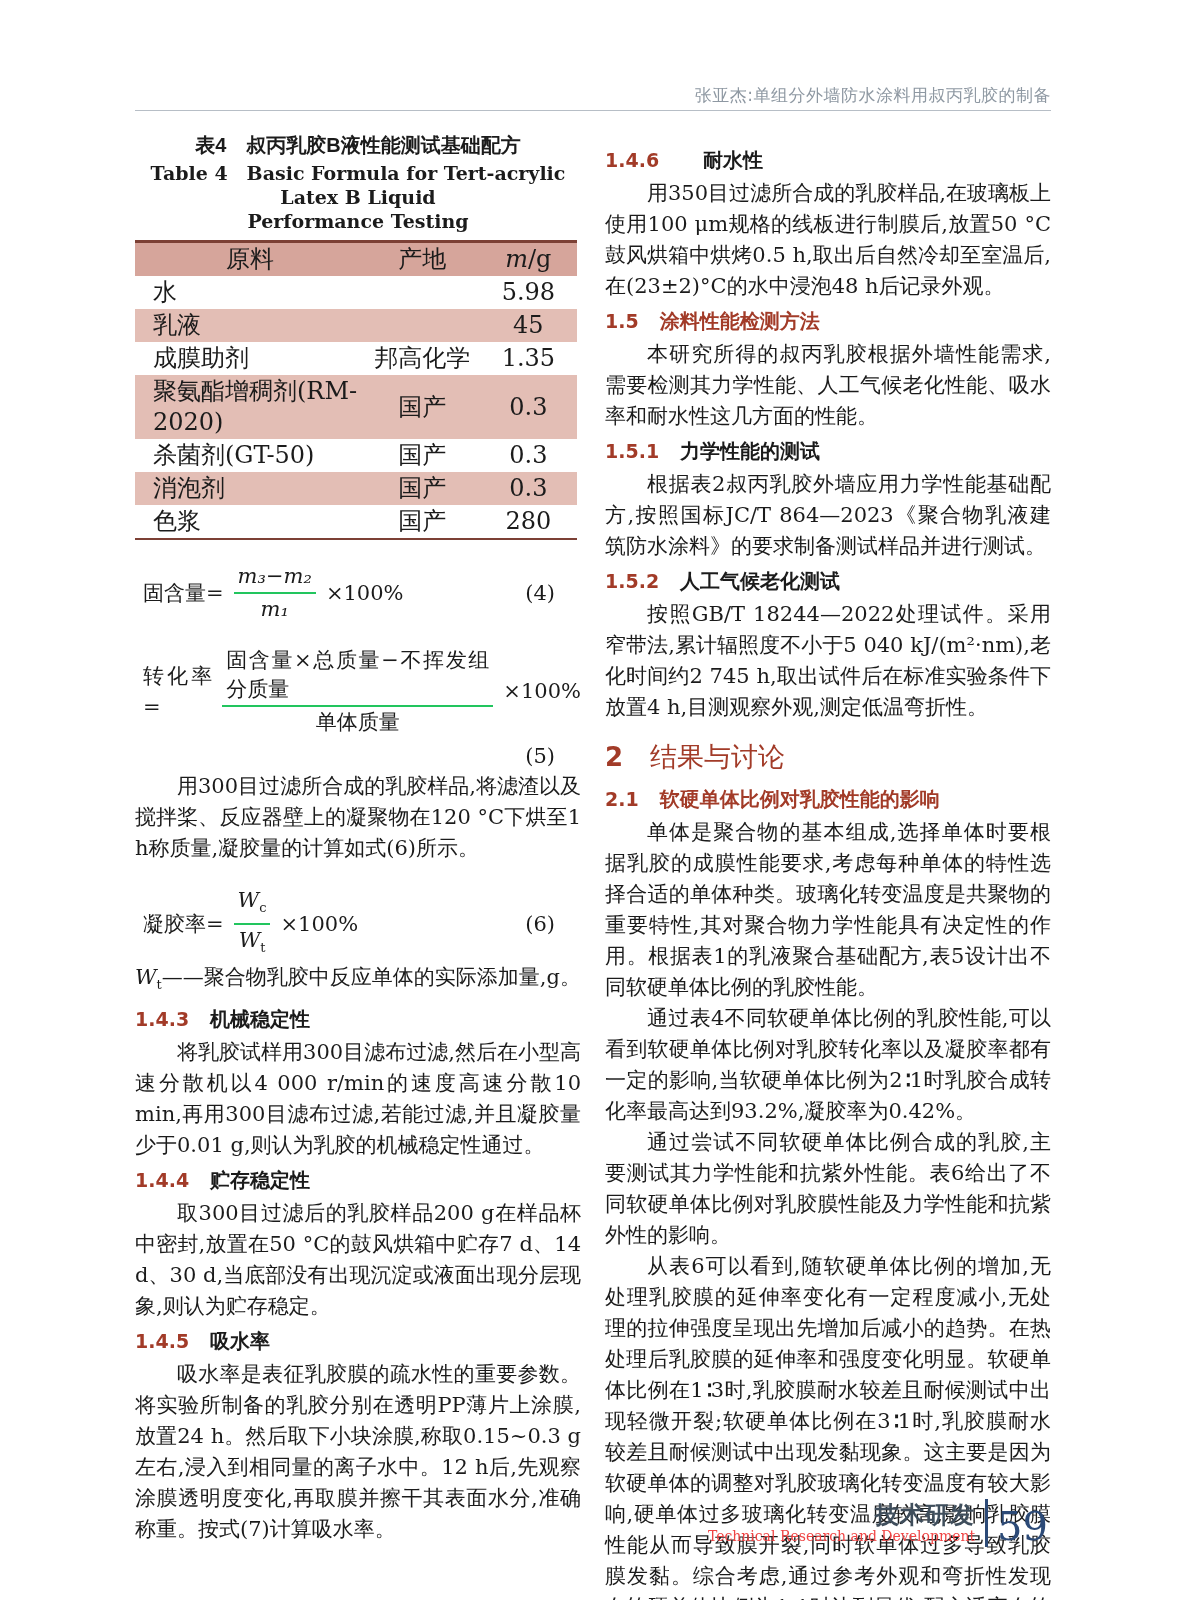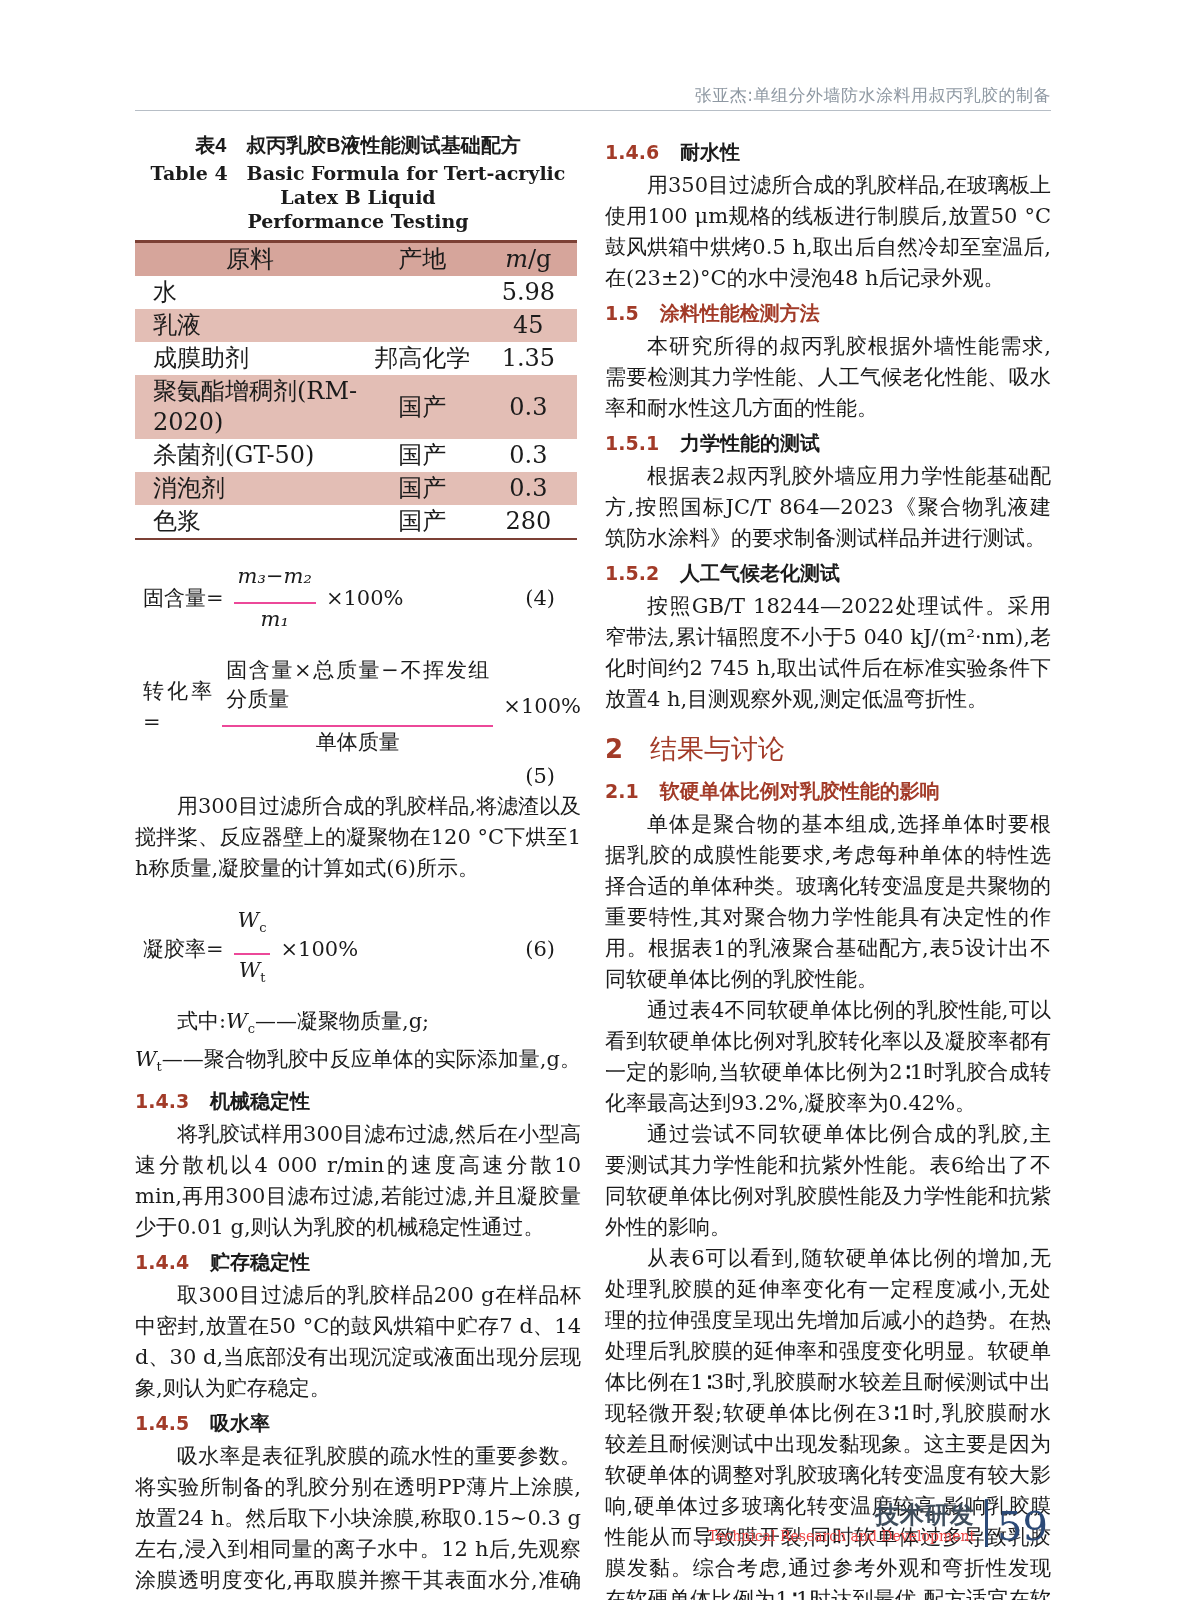--- a/index.html
+++ b/index.html
@@ -44,21 +44,21 @@
   th.c1{text-align:center;padding-left:0 !important;}
   .c2{width:26%;text-align:center;}
   .c3{width:22%;text-align:center;}
 
   .var{font-style:italic;}
   .vsub{font-size:13px;vertical-align:-5px;}
 
   
   .eq{display:flex;align-items:center;margin:22px 0 0 8px;}
   .eq .frac{display:inline-flex;flex-direction:column;align-items:center;margin:0 10px;line-height:29px;}
-  .eq .num{padding:0 4px 11px 4px;border-bottom:2px solid #ec4899;}
+  .eq .num{padding:0 4px 1px 4px;border-bottom:2px solid #22c55e;}
   .eq .den{padding-top:1px;}
   .eq .no{margin-left:auto;margin-right:26px;}
   .eq-no-line{text-align:right;margin:4px 26px 0 0;line-height:30px;}
   .where{margin:0;text-indent:2em;}
   .where-hang{margin:0;text-indent:0;}
 
   
   .h3{display:flex;align-items:baseline;margin:3px 0 1px 0;line-height:33px;text-align:left;}
   .h3 .h-num{
     font-family:"DejaVu Sans","Liberation Sans",sans-serif;font-weight:bold;
@@ -170,21 +170,20 @@
     <div class="eq">
       <span>凝胶率=</span>
       <span class="frac">
         <span class="num"><span class="var">W</span><span class="vsub">c</span></span>
         <span class="den"><span class="var">W</span><span class="vsub">t</span></span>
       </span>
       <span>×100%</span>
       <span class="no">(6)</span>
     </div>
 
-    <p class="where" style="margin-top:14px;"><span>式中:</span><span class="var">W</span><span class="vsub">c</span><span>——凝聚物质量,g;</span></p>
     <p class="where-hang"><span class="var">W</span><span class="vsub">t</span><span>——聚合物乳胶中反应单体的实际添加量,g。</span></p>
 
     <div class="h3">
       <span class="h-num">1.4.3</span>
       <span class="h-title">机械稳定性</span>
     </div>
     <p class="para">将乳胶试样用300目滤布过滤,然后在小型高速分散机以4 000 r/min的速度高速分散10 min,再用300目滤布过滤,若能过滤,并且凝胶量少于0.01 g,则认为乳胶的机械稳定性通过。</p>
 
     <div class="h3">
       <span class="h-num">1.4.4</span>
@@ -195,21 +194,21 @@
     <div class="h3">
       <span class="h-num">1.4.5</span>
       <span class="h-title">吸水率</span>
     </div>
     <p class="para">吸水率是表征乳胶膜的疏水性的重要参数。将实验所制备的乳胶分别在透明PP薄片上涂膜,放置24 h。然后取下小块涂膜,称取0.15~0.3 g左右,浸入到相同量的离子水中。12 h后,先观察涂膜透明度变化,再取膜并擦干其表面水分,准确称重。按式(7)计算吸水率。</p>
 
   </div>
 
   <div class="col col-right">
 
-    <div class="h3" style="margin-top:4px;">
+    <div class="h3" style="margin-top:12px;gap:23px;">
       <span class="h-num">1.4.6</span>
       <span class="h-title">耐水性</span>
     </div>
     <p class="para">用350目过滤所合成的乳胶样品,在玻璃板上使用100 μm规格的线板进行制膜后,放置50 °C鼓风烘箱中烘烤0.5 h,取出后自然冷却至室温后,在(23±2)°C的水中浸泡48 h后记录外观。</p>
 
     <div class="h3 red">
       <span class="h-num">1.5</span>
       <span class="h-title">涂料性能检测方法</span>
     </div>
     <p class="para">本研究所得的叔丙乳胶根据外墙性能需求,需要检测其力学性能、人工气候老化性能、吸水率和耐水性这几方面的性能。</p>

